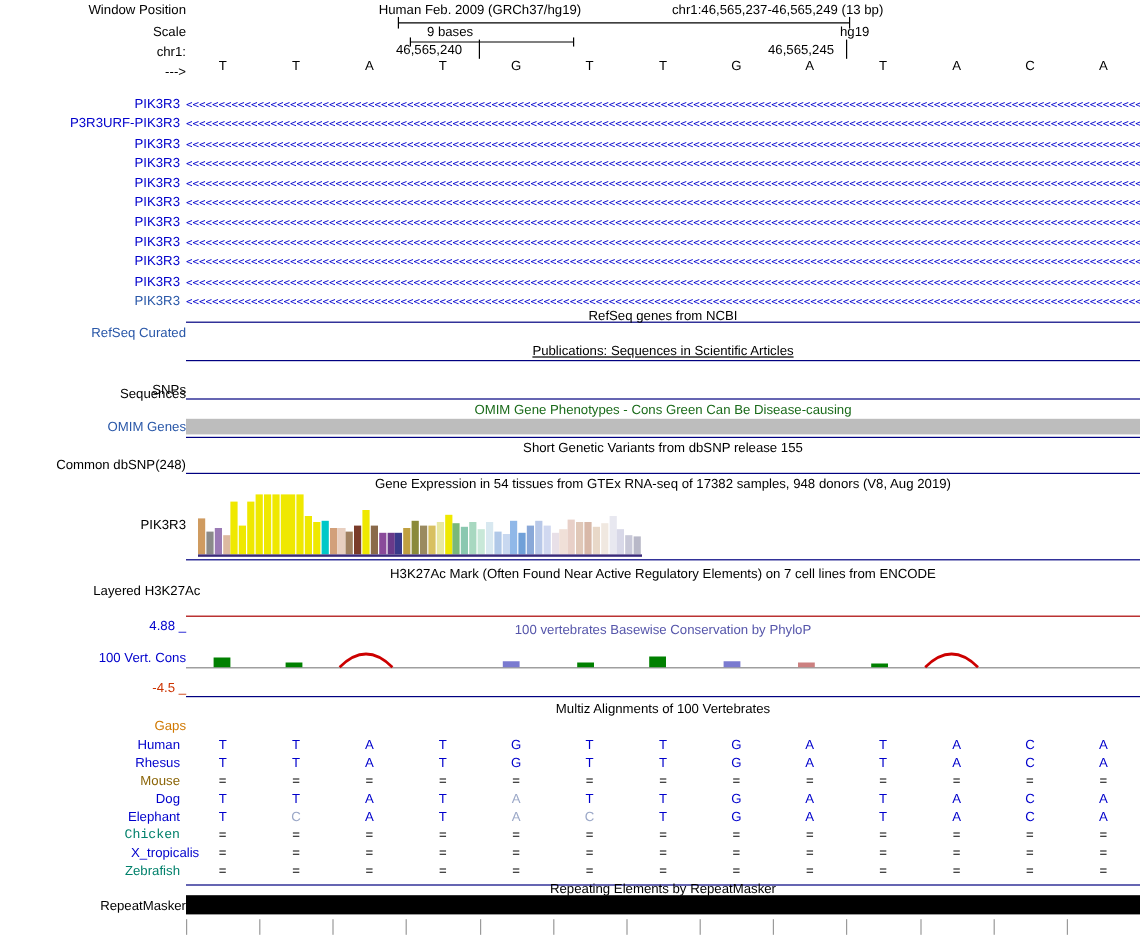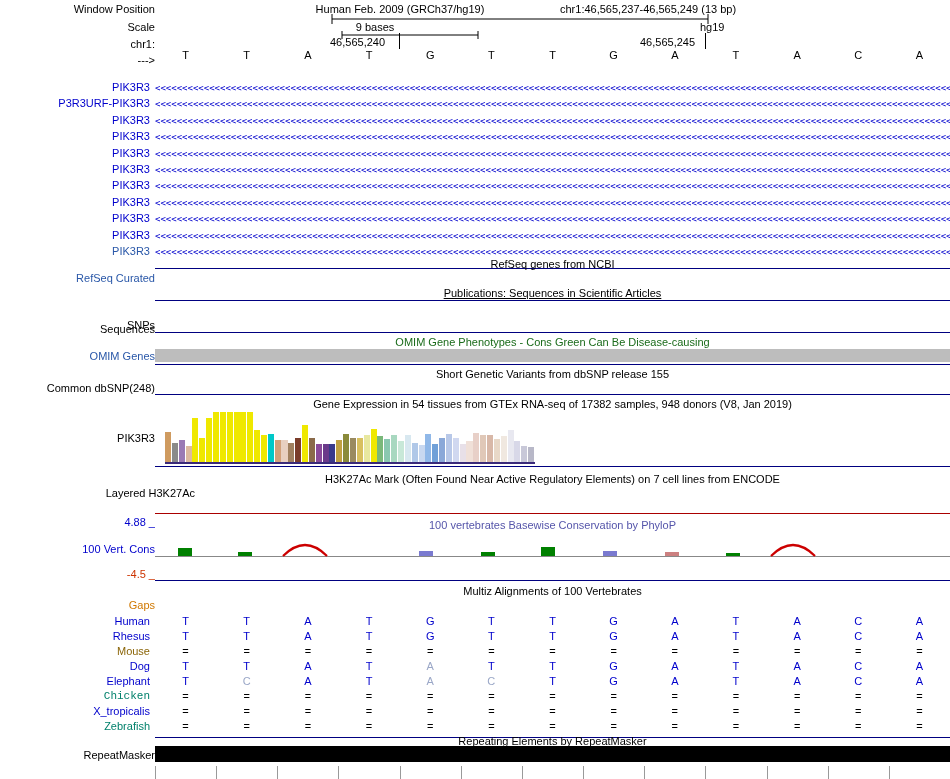--- a/index.html
+++ b/index.html
@@ -128,21 +128,21 @@
   <div class="sep" style="left:155px;top:332px;width:795px;"></div>
   <div class="center-title green" style="left:155px;top:336px;width:795px;color:#1a6b1a;">OMIM Gene Phenotypes - Cons Green Can Be Disease-causing</div>
   <div class="lbl link" style="left:0;top:350px;width:155px;">OMIM Genes</div>
   <div class="omim-bar" style="left:155px;top:349px;width:795px;height:13px;"></div>
 
   <div class="sep" style="left:155px;top:364px;width:795px;"></div>
   <div class="center-title" style="left:155px;top:368px;width:795px;">Short Genetic Variants from dbSNP release 155</div>
   <div class="lbl" style="left:0;top:382px;width:155px;">Common dbSNP(248)</div>
 
   <div class="sep" style="left:155px;top:394px;width:795px;"></div>
-  <div class="center-title" style="left:155px;top:398px;width:795px;">Gene Expression in 54 tissues from GTEx RNA-seq of 17382 samples, 948 donors (V8, Jan 2019)</div>
+  <div class="center-title" style="left:155px;top:398px;width:795px;">Gene Expression in 54 tissues from GTEx RNA-seq of 17382 samples, 948 donors (V8, Aug 2019)</div>
   <div class="lbl" style="left:0;top:432px;width:155px;">PIK3R3</div>
   <div class="gtex-plot" id="gtexplot" style="left:165px;top:412px;width:370px;height:50px;">
       <div class="gtex-bar" style="left: 0px; width: 6.05185px; height: 30.4878px; background: rgb(207, 155, 96);"></div>
       <div class="gtex-bar" style="left: 6.85185px; width: 6.05185px; height: 19.5122px; background: rgb(138, 138, 138);"></div>
       <div class="gtex-bar" style="left: 13.7037px; width: 6.05185px; height: 21.9512px; background: rgb(154, 122, 181);"></div>
       <div class="gtex-bar" style="left: 20.5556px; width: 6.05185px; height: 15.8537px; background: rgb(220, 185, 160);"></div>
       <div class="gtex-bar" style="left: 27.4074px; width: 6.05185px; height: 43.9024px; background: rgb(239, 232, 0);"></div>
       <div class="gtex-bar" style="left: 34.2593px; width: 6.05185px; height: 24.3902px; background: rgb(239, 232, 0);"></div>
       <div class="gtex-bar" style="left: 41.1111px; width: 6.05185px; height: 43.9024px; background: rgb(239, 232, 0);"></div>
       <div class="gtex-bar" style="left: 47.963px; width: 6.05185px; height: 50px; background: rgb(239, 232, 0);"></div>
@@ -190,21 +190,21 @@
       <div class="gtex-bar" style="left: 335.741px; width: 6.05185px; height: 25.6098px; background: rgb(240, 232, 224);"></div>
       <div class="gtex-bar" style="left: 342.593px; width: 6.05185px; height: 31.7073px; background: rgb(232, 232, 240);"></div>
       <div class="gtex-bar" style="left: 349.444px; width: 6.05185px; height: 20.7317px; background: rgb(216, 216, 232);"></div>
       <div class="gtex-bar" style="left: 356.296px; width: 6.05185px; height: 15.8537px; background: rgb(200, 200, 216);"></div>
       <div class="gtex-bar" style="left: 363.148px; width: 6.05185px; height: 14.6341px; background: rgb(184, 184, 200);"></div>
     </div>
   <div class="hline" style="left:165px;top:462px;width:370px;background:#3a2a7a;height:2px;"></div>
 
   <div class="sep" style="left:155px;top:466px;width:795px;"></div>
   <div class="center-title" style="left:155px;top:473px;width:795px;">H3K27Ac Mark (Often Found Near Active Regulatory Elements) on 7 cell lines from ENCODE</div>
-  <div class="lbl" style="left:0;top:487px;width:155px;padding-left:40px;">Layered H3K27Ac</div>
+  <div class="lbl" style="left:12px;top:487px;width:155px;">Layered H3K27Ac</div>
 
   <div class="sep red" style="left:155px;top:513px;width:795px;"></div>
   <div class="center-title" style="left:155px;top:519px;width:795px;color:#5555aa;">100 vertebrates Basewise Conservation by PhyloP</div>
   <div class="lbl blue" style="left:0;top:516px;width:155px;color:#0000cc;">4.88 _</div>
   <div class="lbl" style="left:0;top:543px;width:155px;color:#0000cc;">100 Vert. Cons</div>
   <div class="lbl" style="left:0;top:568px;width:155px;color:#cc3300;">-4.5 _</div>
   <div class="hline" style="left:155px;top:556px;width:795px;background:#888;"></div>
   <svg id="conssvg" style="position:absolute;left:155px;top:534px;" width="795" height="24">
       <path d="M23,22 L23,14 L37,14 L37,22 Z" fill="#008000" stroke="none"></path>
       <path d="M83,22 L83,18 L97,18 L97,22 Z" fill="#008000" stroke="none"></path>
@@ -299,21 +299,21 @@
       <div class="multiz-base" style="left: 359.038px; top: 690px; color: rgb(0, 0, 0);">=</div>
       <div class="multiz-base" style="left: 420.192px; top: 690px; color: rgb(0, 0, 0);">=</div>
       <div class="multiz-base" style="left: 481.346px; top: 690px; color: rgb(0, 0, 0);">=</div>
       <div class="multiz-base" style="left: 542.5px; top: 690px; color: rgb(0, 0, 0);">=</div>
       <div class="multiz-base" style="left: 603.654px; top: 690px; color: rgb(0, 0, 0);">=</div>
       <div class="multiz-base" style="left: 664.808px; top: 690px; color: rgb(0, 0, 0);">=</div>
       <div class="multiz-base" style="left: 725.962px; top: 690px; color: rgb(0, 0, 0);">=</div>
       <div class="multiz-base" style="left: 787.115px; top: 690px; color: rgb(0, 0, 0);">=</div>
       <div class="multiz-base" style="left: 848.269px; top: 690px; color: rgb(0, 0, 0);">=</div>
       <div class="multiz-base" style="left: 909.423px; top: 690px; color: rgb(0, 0, 0);">=</div>
-      <div class="lbl" style="left: 0px; top: 705px; width: 150px; color: rgb(0, 0, 204);">X_tropicalis</div>
+      <div class="lbl" style="left: 0px; top: 705px; width: 150px; color: rgb(0, 0, 204); padding-left: 16px;">X_tropicalis</div>
       <div class="multiz-base" style="left: 175.577px; top: 705px; color: rgb(0, 0, 0);">=</div>
       <div class="multiz-base" style="left: 236.731px; top: 705px; color: rgb(0, 0, 0);">=</div>
       <div class="multiz-base" style="left: 297.885px; top: 705px; color: rgb(0, 0, 0);">=</div>
       <div class="multiz-base" style="left: 359.038px; top: 705px; color: rgb(0, 0, 0);">=</div>
       <div class="multiz-base" style="left: 420.192px; top: 705px; color: rgb(0, 0, 0);">=</div>
       <div class="multiz-base" style="left: 481.346px; top: 705px; color: rgb(0, 0, 0);">=</div>
       <div class="multiz-base" style="left: 542.5px; top: 705px; color: rgb(0, 0, 0);">=</div>
       <div class="multiz-base" style="left: 603.654px; top: 705px; color: rgb(0, 0, 0);">=</div>
       <div class="multiz-base" style="left: 664.808px; top: 705px; color: rgb(0, 0, 0);">=</div>
       <div class="multiz-base" style="left: 725.962px; top: 705px; color: rgb(0, 0, 0);">=</div>

